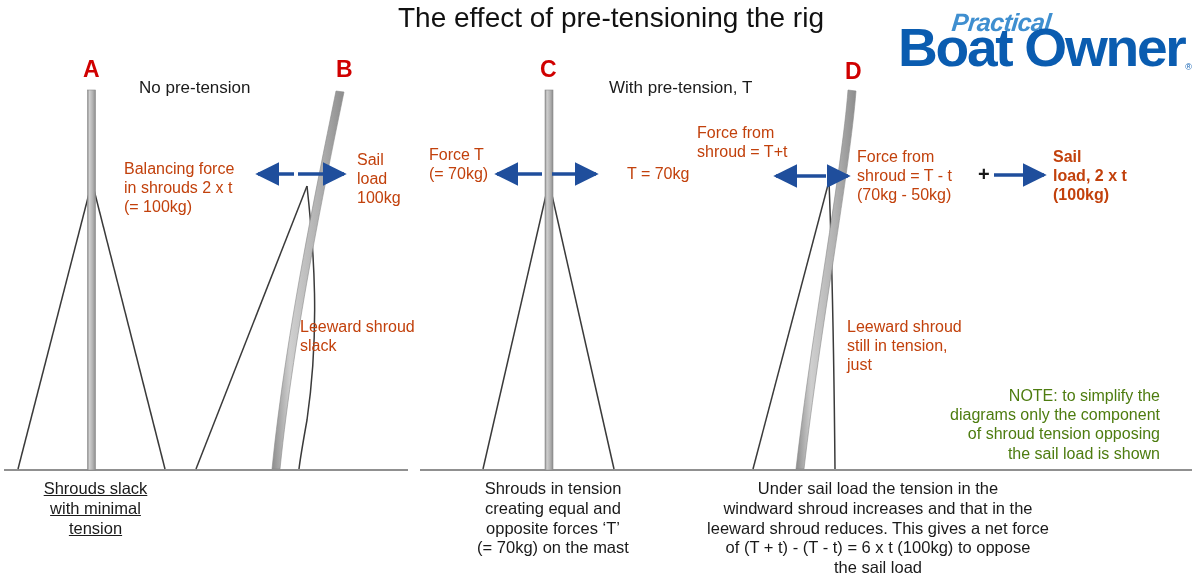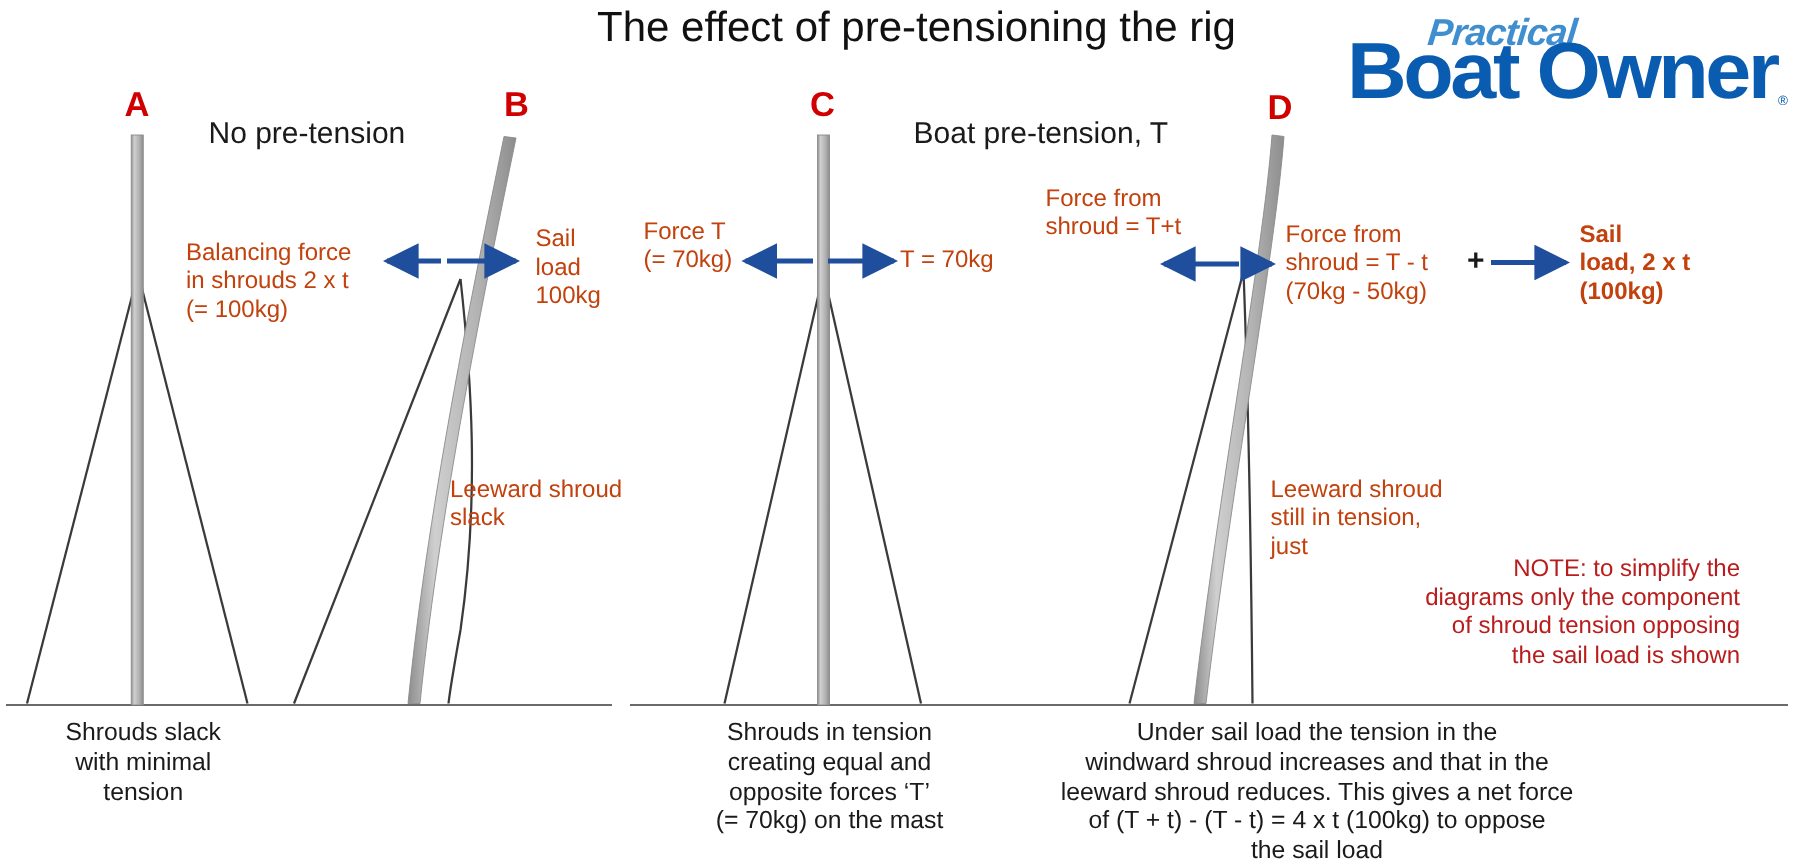--- a/index.html
+++ b/index.html
@@ -9,23 +9,23 @@
     color:#1a1a1a;
     position:relative;
     overflow:hidden;
   }
   #stage{position:relative;width:1200px;height:577px;}
   svg.diagram{position:absolute;left:0;top:0;width:1200px;height:577px;}
   .txt{position:absolute;font-size:16px;line-height:1.18;color:#c2410c;white-space:pre-line;}
   .txt.b{font-weight:bold;}
   .mastlabel{position:absolute;color:#d00000;font-weight:bold;font-size:23px;}
   .title{position:absolute;font-size:28px;color:#111;left:398px;top:2px;}
-  .sub{position:absolute;font-size:20px;color:#1a1a1a;}
+  .sub{position:absolute;font-size:17px;color:#1a1a1a;}
   .caption{position:absolute;font-size:16.5px;line-height:1.2;text-align:center;white-space:pre-line;color:#1a1a1a;}
-  .note{position:absolute;font-size:16px;line-height:1.2;text-align:right;white-space:pre-line;color:#b91c1c;}
+  .note{position:absolute;font-size:16px;line-height:1.2;text-align:right;white-space:pre-line;color:#4d7c0f;margin-top:16px;}
   .plus{position:absolute;font-size:20px;color:#1a1a1a;font-weight:bold;}
   
   #logo{position:absolute;left:898px;top:6px;width:296px;height:72px;}
   #logo .practical{
     position:absolute;left:54px;top:2px;
     font-size:25px;font-weight:bold;font-style:italic;
     color:#3f8fd0;letter-spacing:-0.6px;
     transform:skewX(-6deg);
   }
   #logo .bo{
@@ -106,34 +106,34 @@
     <div class="bo">Boat Owner</div>
     <div class="reg">®</div>
   </div>
 
   <div class="mastlabel" style="left:83px;top:56px;">A</div>
   <div class="mastlabel" style="left:336px;top:56px;">B</div>
   <div class="mastlabel" style="left:540px;top:56px;">C</div>
   <div class="mastlabel" style="left:845px;top:58px;">D</div>
 
   <div class="sub" style="left:139px;top:78px;">No pre-tension</div>
-  <div class="sub" style="left:609px;top:78px;">Boat pre-tension, T</div>
+  <div class="sub" style="left:609px;top:78px;">With pre-tension, T</div>
 
   <div class="txt" style="left:124px;top:160px;width:130px;">Balancing force
 in shrouds 2 x t
 (= 100kg)</div>
 
   <div class="txt" style="left:357px;top:151px;width:70px;">Sail
 load
 100kg</div>
 
   <div class="txt" style="left:429px;top:146px;width:80px;">Force T
 (= 70kg)</div>
 
-  <div class="txt" style="left:600px;top:165px;width:90px;">T = 70kg</div>
+  <div class="txt" style="left:627px;top:165px;width:90px;">T = 70kg</div>
 
   <div class="txt" style="left:697px;top:124px;width:150px;">Force from
 shroud = T+t</div>
 
 
   <div class="txt" style="left:857px;top:148px;width:140px;">Force from
 shroud = T - t
 (70kg - 50kg)</div>
 
   <div class="plus" style="left:978px;top:163px;">+</div>
@@ -147,26 +147,26 @@
 
   <div class="txt" style="left:847px;top:318px;width:170px;">Leeward shroud
 still in tension,
 just</div>
 
   <div class="note" style="left:900px;top:370px;width:260px;">NOTE: to simplify the
 diagrams only the component
 of shroud tension opposing
 the sail load is shown</div>
 
-  <div class="caption" style="left:8px;top:479px;width:175px;">Shrouds slack
+  <div class="caption" style="left:8px;top:479px;width:175px;text-decoration:underline;">Shrouds slack
 with minimal
 tension</div>
   <div class="caption" style="left:448px;top:479px;width:210px;">Shrouds in tension
 creating equal and
 opposite forces ‘T’
 (= 70kg) on the mast</div>
   <div class="caption" style="left:668px;top:479px;width:420px;">Under sail load the tension in the
 windward shroud increases and that in the
 leeward shroud reduces. This gives a net force
-of (T + t) - (T - t) = 4 x t (100kg) to oppose
+of (T + t) - (T - t) = 6 x t (100kg) to oppose
 the sail load</div>
 
 </div>
 
 </body></html>

